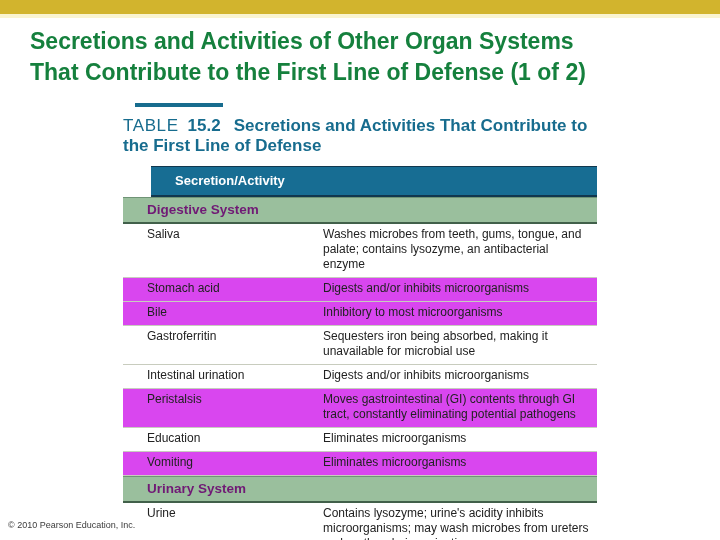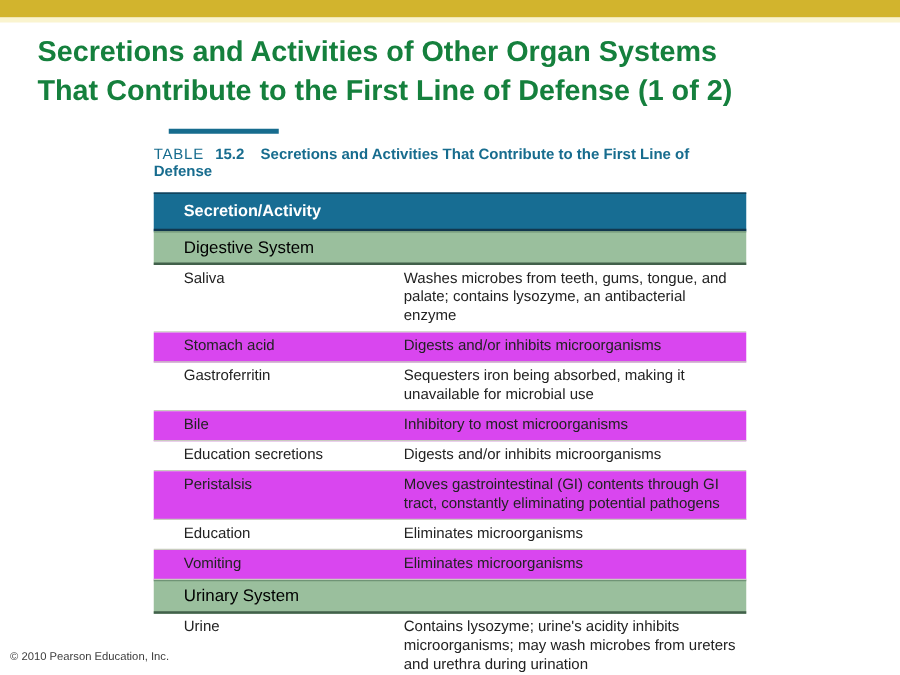--- a/index.html
+++ b/index.html
@@ -11,31 +11,31 @@
   .top-bar { position:absolute; left:0; top:0; width:720px; height:14px; background:#d2b42d; }
   .top-bar-fade { position:absolute; left:0; top:14px; width:720px; height:4px; background:#faf4cf; }
 
   .slide-title {
     position:absolute; left:30px; top:26px; width:678px;
     color:#15803d; font-size:23px; font-weight:bold; line-height:1.33;
   }
 
   .fig { position:absolute; left:123px; top:103px; width:474px; }
   .fig-dash { width:88px; height:4px; background:#176c8e; margin-left:12px; margin-bottom:9px; }
-  .fig-title { color:#176c8e; font-size:12px; font-weight:bold; line-height:1.2; margin-bottom:9px; }
+  .fig-title { color:#176c8e; font-size:17px; font-weight:bold; line-height:1.2; margin-bottom:9px; }
   .fig-tag { font-weight:normal; letter-spacing:0.6px; margin-right:9px; }
   .fig-num { margin-right:13px; }
 
   .thead {
     display:grid; grid-template-columns:200px 1fr;
     background:#176d93; color:#ffffff; font-size:13px; font-weight:bold;
-    padding:6px 0 7px; border-top:1px solid #11374e; border-bottom:2px solid #11374e;
+    padding:6px 0 7px; border-top:1px solid #11374e; border-bottom:2px solid #11374e;margin-left:28px;
   }
   .sect {
-    background:#9abf9d; color:#000000; font-size:13.5px; font-weight:normal;
+    background:#9abf9d; color:#701a75; font-size:13.5px; font-weight:bold;
     padding:4px 0 5px 24px; border-bottom:2px solid #41604a; border-top:1px solid #6f9476;
   }
   .t-row {
     display:grid; grid-template-columns:200px 1fr;
     font-size:12px; line-height:15px; color:#222222;
     padding:3px 0 5px; border-bottom:1px solid #c8ccbe;
   }
   .t-row.green { background:#d946ef; }
   .t-row:last-child { border-bottom:none; }
   .c1 { padding-left:24px; padding-right:10px; }
@@ -68,30 +68,30 @@
   <div class="sect">Digestive System</div>
 
   <div class="t-row">
     <div class="c1">Saliva</div>
     <div class="c2">Washes microbes from teeth, gums, tongue, and palate; contains lysozyme, an antibacterial enzyme</div>
   </div>
   <div class="t-row green">
     <div class="c1">Stomach acid</div>
     <div class="c2">Digests and/or inhibits microorganisms</div>
   </div>
-  <div class="t-row">
-    <div class="c1">Gastroferritin</div>
-    <div class="c2">Sequesters iron being absorbed, making it unavailable for microbial use</div>
-  </div>
   <div class="t-row green">
     <div class="c1">Bile</div>
     <div class="c2">Inhibitory to most microorganisms</div>
   </div>
   <div class="t-row">
-    <div class="c1">Education secretions</div>
+    <div class="c1">Gastroferritin</div>
+    <div class="c2">Sequesters iron being absorbed, making it unavailable for microbial use</div>
+  </div>
+  <div class="t-row">
+    <div class="c1">Intestinal urination</div>
     <div class="c2">Digests and/or inhibits microorganisms</div>
   </div>
   <div class="t-row green">
     <div class="c1">Peristalsis</div>
     <div class="c2">Moves gastrointestinal (GI) contents through GI tract, constantly eliminating potential pathogens</div>
   </div>
   <div class="t-row">
     <div class="c1">Education</div>
     <div class="c2">Eliminates microorganisms</div>
   </div>

